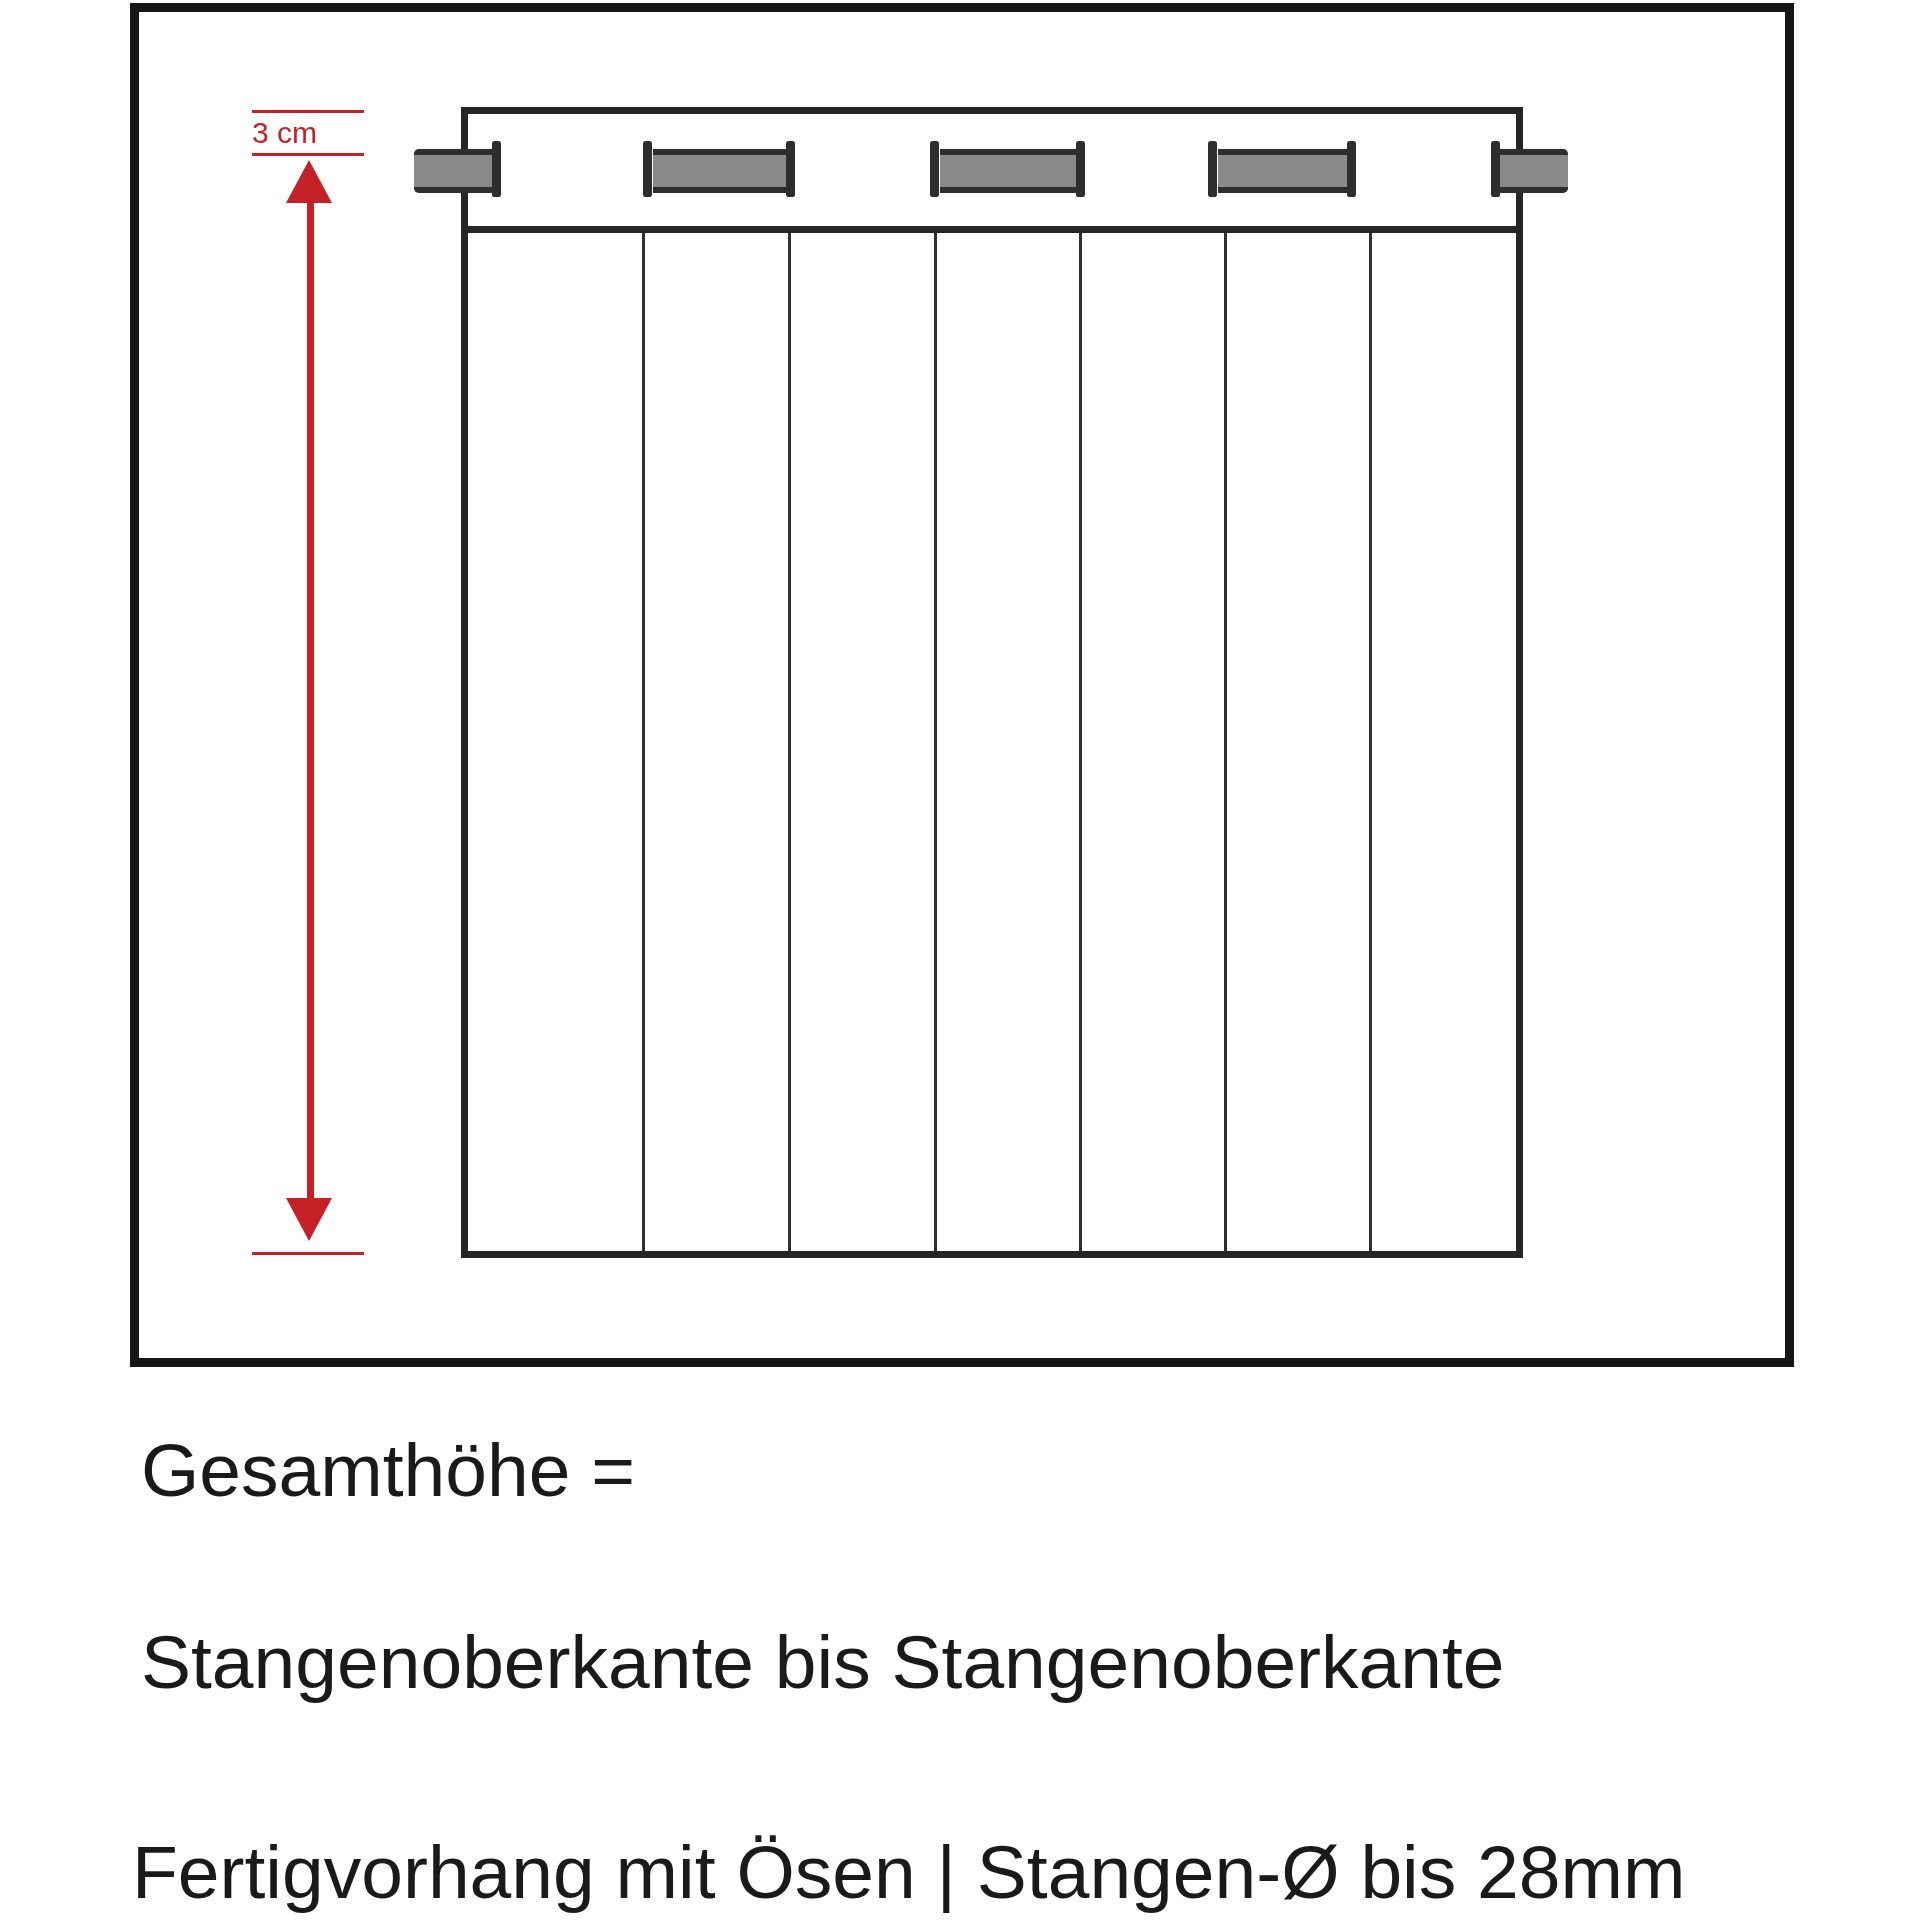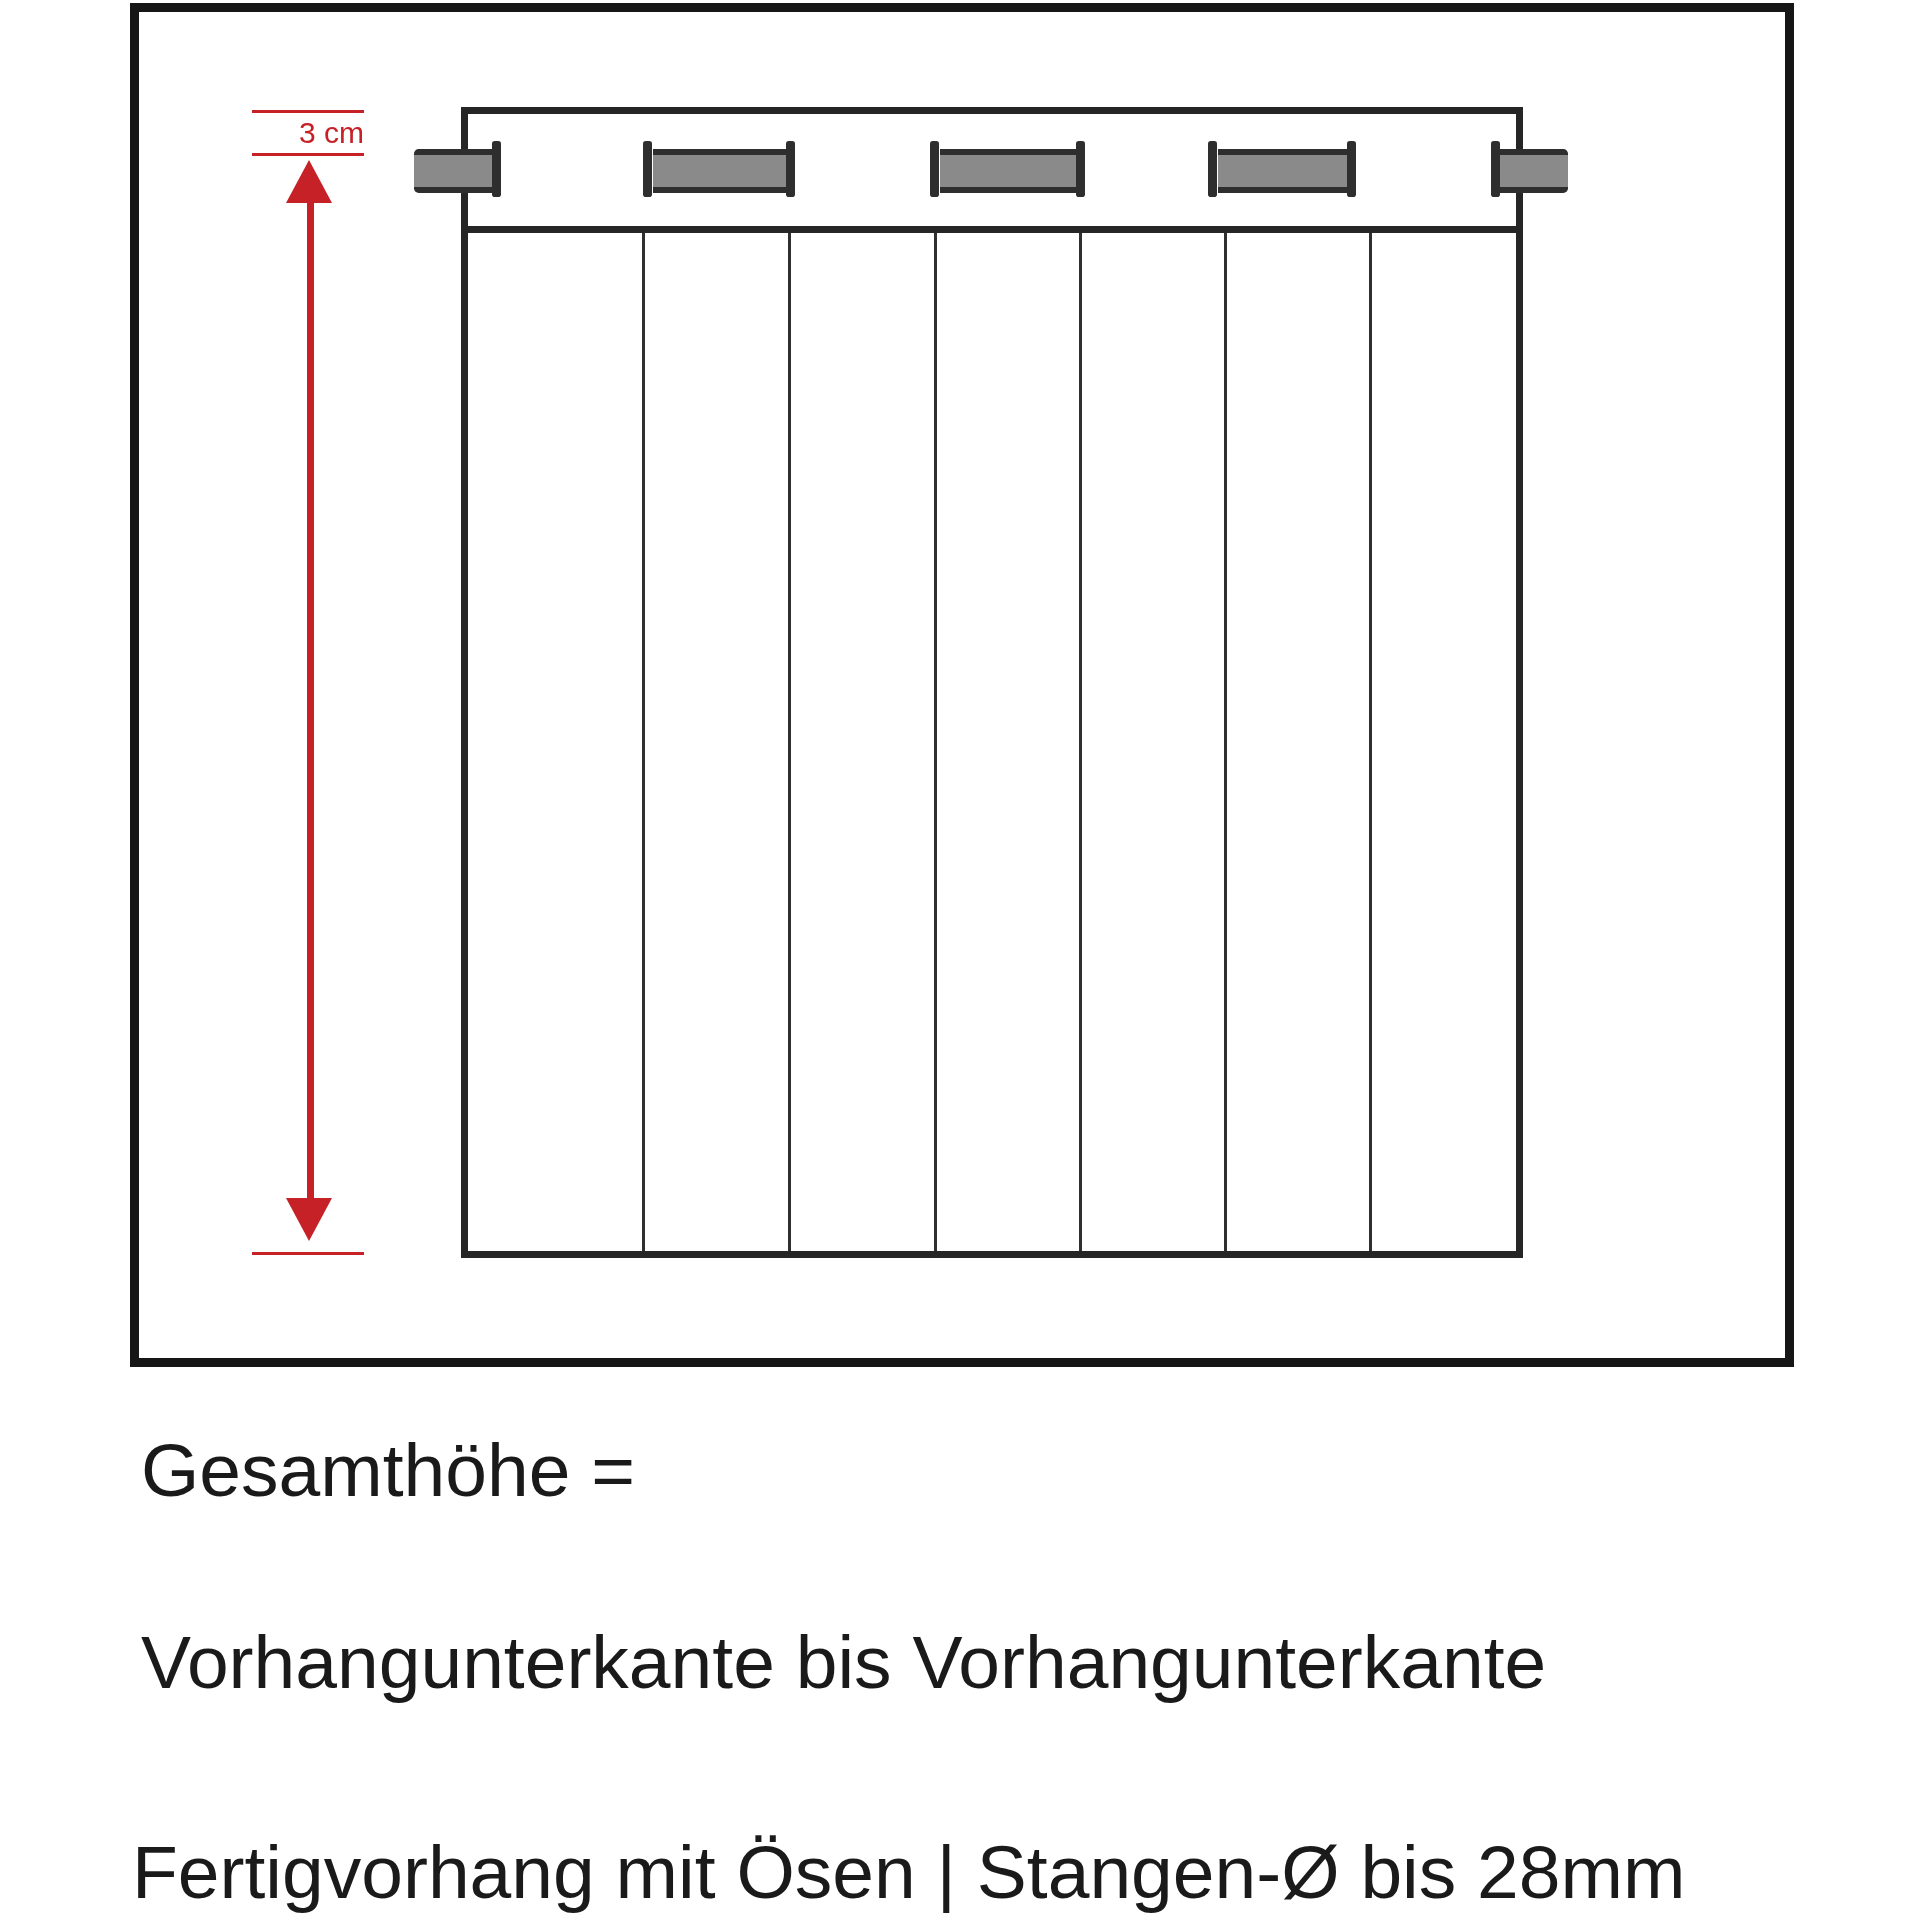--- a/index.html
+++ b/index.html
@@ -90,21 +90,21 @@
   .tick {
     left: 252px; width: 112px; height: 2.8px;
     background: var(--accent-red);
   }
   .tick-top { top: 110px; }
   .tick-mid { top: 153px; }
   .tick-bottom { top: 1252px; }
 
   .measure-label {
     left: 252px; top: 114px; width: 112px;
-    text-align: right;
+    text-align: left;
     font-size: 30px;
     line-height: 38px;
     color: var(--accent-red);
   }
 
   .arrow-shaft {
     left: 307px; top: 200px;
     width: 6.6px; height: 1002px;
     background: var(--accent-red);
   }
@@ -167,17 +167,17 @@
 
   <div class="abs tick tick-top"></div>
   <div class="abs measure-label">3 cm</div>
   <div class="abs tick tick-mid"></div>
   <div class="abs arrow-head-up"></div>
   <div class="abs arrow-shaft"></div>
   <div class="abs arrow-head-down"></div>
   <div class="abs tick tick-bottom"></div>
 
   <div class="abs caption caption-1">Gesamthöhe =</div>
-  <div class="abs caption caption-2">Vorhangunterkante bis Vorhangunterkante</div>
+  <div class="abs caption caption-2">Stangenoberkante bis Stangenoberkante</div>
   <div class="abs caption caption-3">Fertigvorhang mit Ösen | Stangen-Ø bis 28mm</div>
 
 </div>
 
 
 </body></html>

